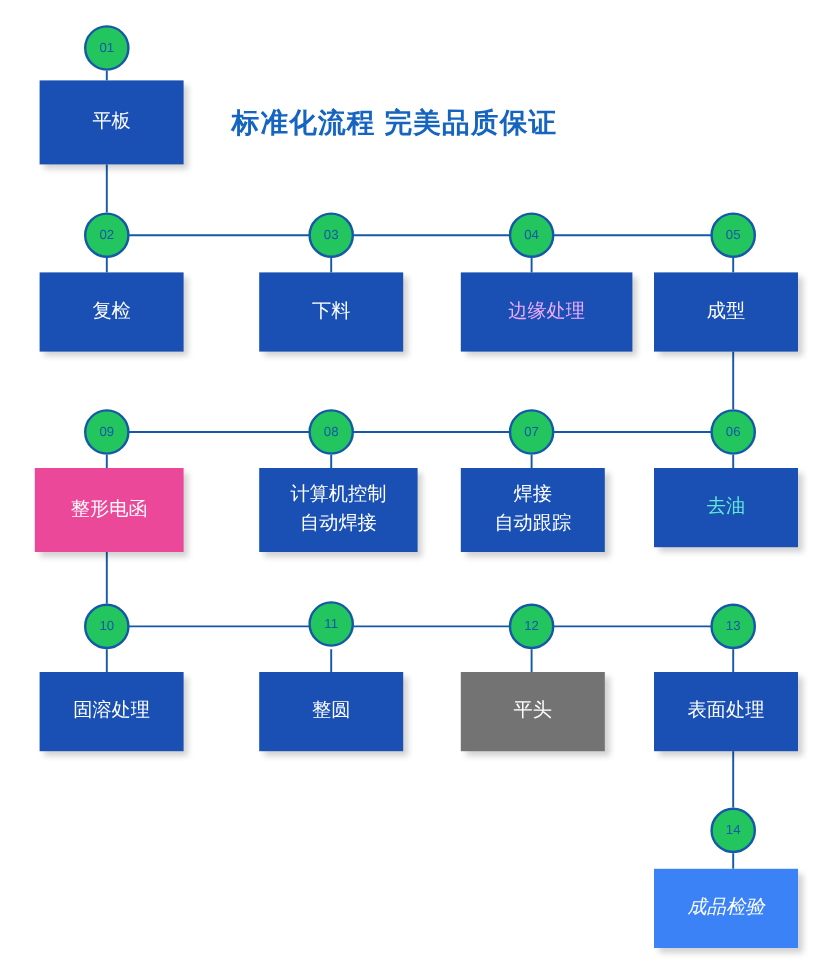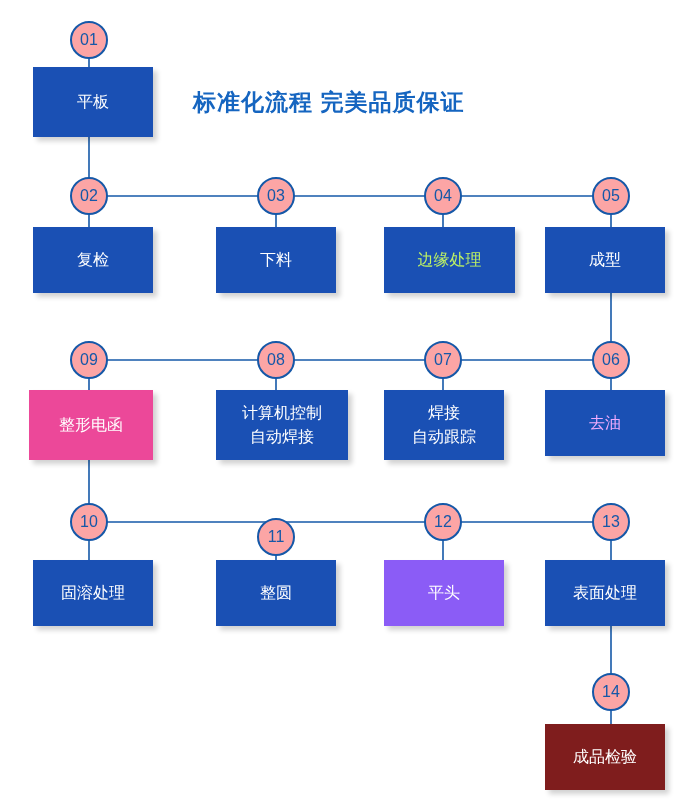--- a/index.html
+++ b/index.html
@@ -33,25 +33,25 @@
     font-size: 23px;
     font-weight: bold;
     letter-spacing: 1px;
     white-space: nowrap;
   }
   .badge {
     position: absolute;
     width: 38px;
     height: 38px;
     border-radius: 50%;
-    background: #fca5a5;
+    background: #22c55e;
     border: 2px solid #1558a8;
     box-sizing: border-box;
     color: #1558a8;
-    font-size: 16px;
+    font-size: 11px;
     line-height: 34px;
     text-align: center;
     z-index: 6;
   }
   .box {
     position: absolute;
     background: #1a50b4;
     color: #ffffff;
     box-sizing: border-box;
     display: flex;
@@ -107,29 +107,29 @@
       </div>
       <div class="badge" style="left: 70px; top: 21px; border-color: rgb(21, 88, 168); color: rgb(21, 88, 168);">01</div>
       <div class="box" style="left: 33px; top: 227px; width: 120px; height: 66px; background: rgb(26, 80, 180); color: rgb(255, 255, 255);">
         <span>复检</span>
       </div>
       <div class="badge" style="left: 70px; top: 177px; border-color: rgb(21, 88, 168); color: rgb(21, 88, 168);">02</div>
       <div class="box" style="left: 216px; top: 227px; width: 120px; height: 66px; background: rgb(26, 80, 180); color: rgb(255, 255, 255);">
         <span>下料</span>
       </div>
       <div class="badge" style="left: 257px; top: 177px; border-color: rgb(21, 88, 168); color: rgb(21, 88, 168);">03</div>
-      <div class="box" style="left: 384px; top: 227px; width: 131px; height: 66px; background: rgb(26, 80, 180); color: #bef264;">
+      <div class="box" style="left: 384px; top: 227px; width: 143px; height: 66px; background: rgb(26, 80, 180); color: #f0abfc;">
         <span>边缘处理</span>
       </div>
       <div class="badge" style="left: 424px; top: 177px; border-color: rgb(21, 88, 168); color: rgb(21, 88, 168);">04</div>
       <div class="box" style="left: 545px; top: 227px; width: 120px; height: 66px; background: rgb(26, 80, 180); color: rgb(255, 255, 255);">
         <span>成型</span>
       </div>
       <div class="badge" style="left: 592px; top: 177px; border-color: rgb(21, 88, 168); color: rgb(21, 88, 168);">05</div>
-      <div class="box" style="left: 545px; top: 390px; width: 120px; height: 66px; background: rgb(26, 80, 180); color: #f0abfc;">
+      <div class="box" style="left: 545px; top: 390px; width: 120px; height: 66px; background: rgb(26, 80, 180); color: #5eead4;">
         <span>去油</span>
       </div>
       <div class="badge" style="left: 592px; top: 341px; border-color: rgb(21, 88, 168); color: rgb(21, 88, 168);">06</div>
       <div class="box" style="left: 384px; top: 390px; width: 120px; height: 70px; background: rgb(26, 80, 180); color: rgb(255, 255, 255);">
         <span>焊接
 自动跟踪</span>
       </div>
       <div class="badge" style="left: 424px; top: 341px; border-color: rgb(21, 88, 168); color: rgb(21, 88, 168);">07</div>
       <div class="box" style="left: 216px; top: 390px; width: 132px; height: 70px; background: rgb(26, 80, 180); color: rgb(255, 255, 255);">
         <span>计算机控制
@@ -140,28 +140,28 @@
         <span>整形电函</span>
       </div>
       <div class="badge" style="left: 70px; top: 341px; border-color: rgb(21, 88, 168); color: rgb(21, 88, 168);">09</div>
       <div class="box" style="left: 33px; top: 560px; width: 120px; height: 66px; background: rgb(26, 80, 180); color: rgb(255, 255, 255);">
         <span>固溶处理</span>
       </div>
       <div class="badge" style="left: 70px; top: 503px; border-color: rgb(21, 88, 168); color: rgb(21, 88, 168);">10</div>
       <div class="box" style="left: 216px; top: 560px; width: 120px; height: 66px; background: rgb(26, 80, 180); color: rgb(255, 255, 255);">
         <span>整圆</span>
       </div>
-      <div class="badge" style="left: 257px; top: 518px; border-color: rgb(21, 88, 168); color: rgb(21, 88, 168);">11</div>
-      <div class="box" style="left: 384px; top: 560px; width: 120px; height: 66px; background: #8b5cf6; color: rgb(255, 255, 255);">
+      <div class="badge" style="left: 257px; top: 501px; border-color: rgb(21, 88, 168); color: rgb(21, 88, 168);">11</div>
+      <div class="box" style="left: 384px; top: 560px; width: 120px; height: 66px; background: #737373; color: rgb(255, 255, 255);">
         <span>平头</span>
       </div>
       <div class="badge" style="left: 424px; top: 503px; border-color: rgb(21, 88, 168); color: rgb(21, 88, 168);">12</div>
       <div class="box" style="left: 545px; top: 560px; width: 120px; height: 66px; background: rgb(26, 80, 180); color: rgb(255, 255, 255);">
         <span>表面处理</span>
       </div>
       <div class="badge" style="left: 592px; top: 503px; border-color: rgb(21, 88, 168); color: rgb(21, 88, 168);">13</div>
-      <div class="box" style="left: 545px; top: 724px; width: 120px; height: 66px; background: #7f1d1d; color: rgb(255, 255, 255);">
+      <div class="box" style="left: 545px; top: 724px; width: 120px; height: 66px; background: #3b82f6; color: rgb(255, 255, 255); font-style: italic;">
         <span>成品检验</span>
       </div>
       <div class="badge" style="left: 592px; top: 673px; border-color: rgb(21, 88, 168); color: rgb(21, 88, 168);">14</div>
     </div>
 
 </div>
 
 </body></html>

